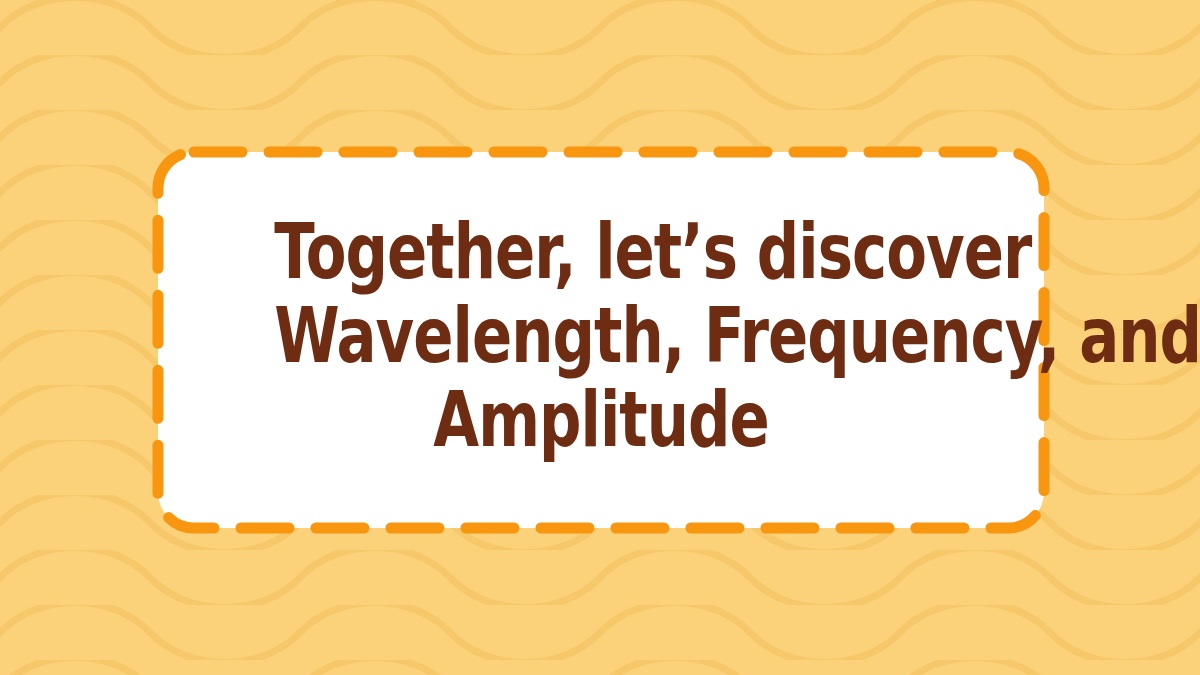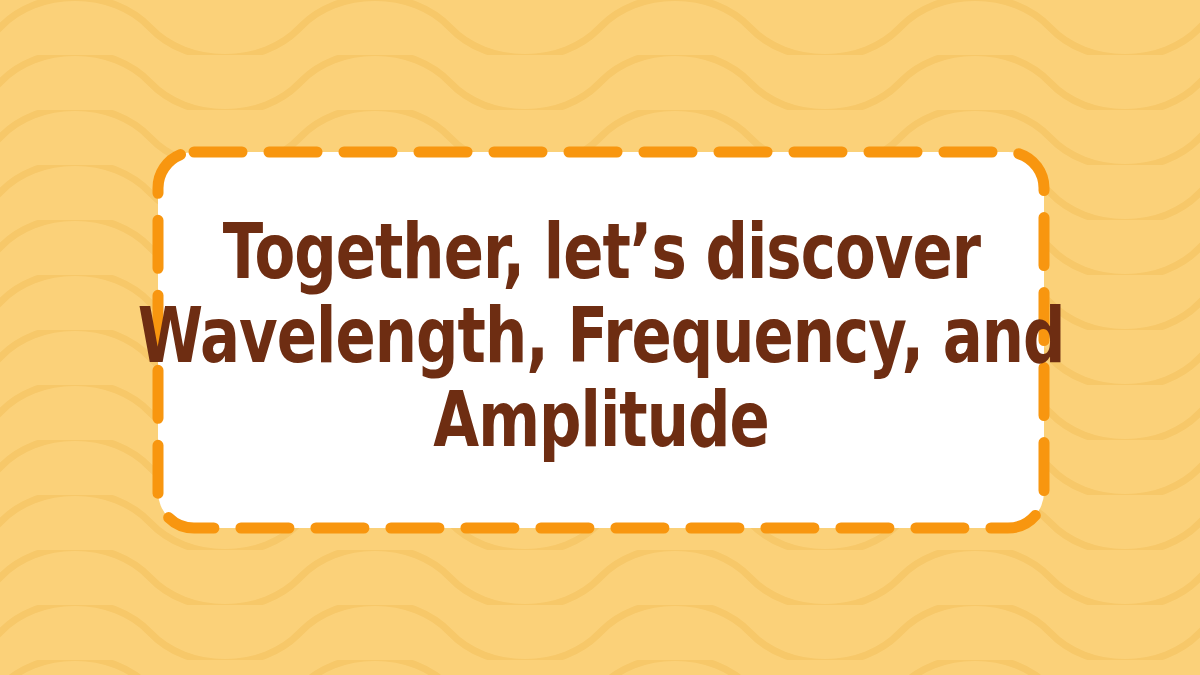--- a/index.html
+++ b/index.html
@@ -53,21 +53,20 @@
   }
 
   #card-text {
     position: absolute;
     left: 0;
     top: 0;
     width: 886px;
     height: 376px;
     display: flex;
     flex-direction: column;
-    align-items: center;
     justify-content: center;
     box-sizing: border-box;
     padding: 0 24px 8px 24px;
   }
 
   .headline-line {
     color: #6E2D12;
     font-family: "DejaVu Sans", "Liberation Sans", sans-serif;
     font-weight: 700;
     font-size: 76px;

